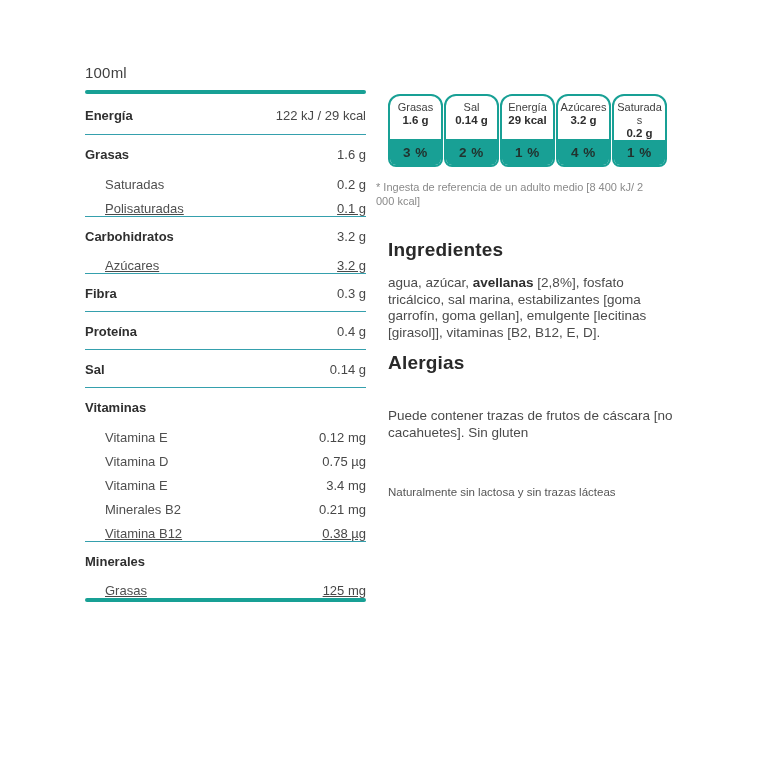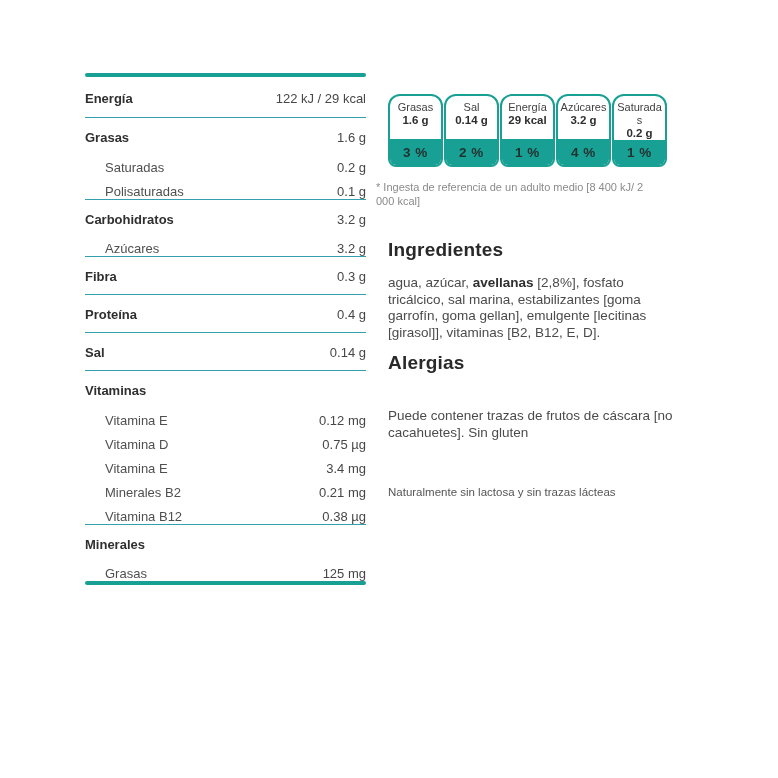--- a/index.html
+++ b/index.html
@@ -13,21 +13,21 @@
   .bar-thick.bottom { margin-top:0; }
   .group { border-bottom:1px solid #35a0ad; }
   .group.last { border-bottom:none; }
   .row { display:flex; justify-content:space-between; align-items:baseline; font-size:13px; }
   .row.main { padding:12px 0 10px 0; }
   .row.main .lbl { font-weight:bold; color:#2f2f2f; }
   .row.first { padding:14px 0 11px 0; }
   .row.sub { padding:4.5px 0; }
   .row.sub .lbl { padding-left:20px; color:#4f4f4f; }
   .row .val { color:#474747; font-weight:normal; }
-  .row.subgap { padding-bottom:0; }
+  .row.subgap { padding-bottom:0;text-decoration:underline; }
 
   
   .badges { position:absolute; left:388px; top:94px; display:flex; gap:1px; }
   .badge { width:55px; height:73px; border:2px solid #18a095; border-radius:12px 12px 8px 8px;
            background:#ffffff; display:flex; flex-direction:column; justify-content:space-between;
            overflow:hidden; }
   .badge-top { padding:5px 2px 0 2px; text-align:center; font-size:11px; line-height:13px;
                color:#3f3f3f; overflow-wrap:anywhere; }
   .badge-name { display:block; }
   .badge-value { display:block; font-weight:bold; font-size:11.5px; color:#2e2e2e; }
@@ -48,20 +48,21 @@
   .allergies-text { top:408px; }
   .bold-inline { font-weight:bold; color:#2e2e2e; }
 
   .small-note { position:absolute; left:388px; top:453px; width:288px; font-size:11.5px;
                 line-height:14px; color:#555555;margin-top:32px; }
 </style>
 </head>
 <body>
 
 <div class="nutrition-panel">
+  <div class="serving">100ml</div>
   <div class="bar-thick"></div>
 
   <div class="group">
     <div class="row main first">
       <span class="lbl">Energía</span>
       <span class="val">122 kJ / 29 kcal</span>
     </div>
   </div>
 
   <div class="group">

